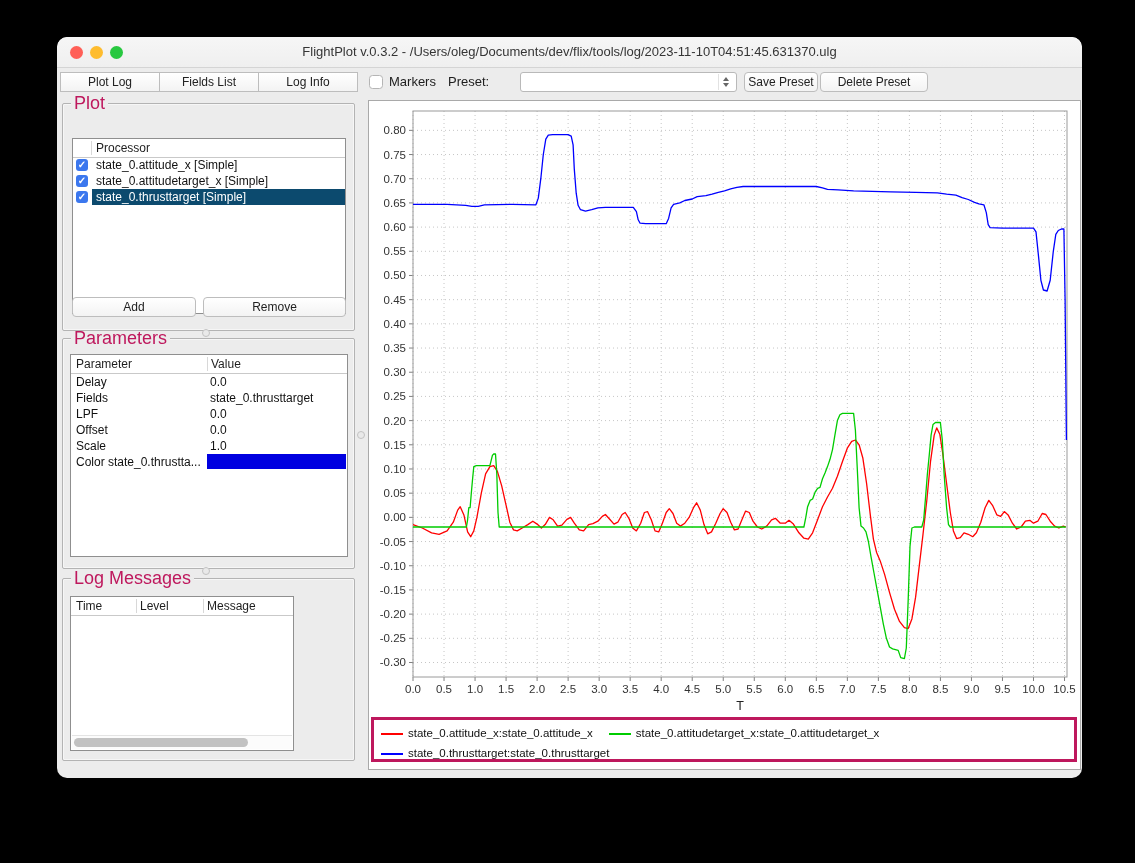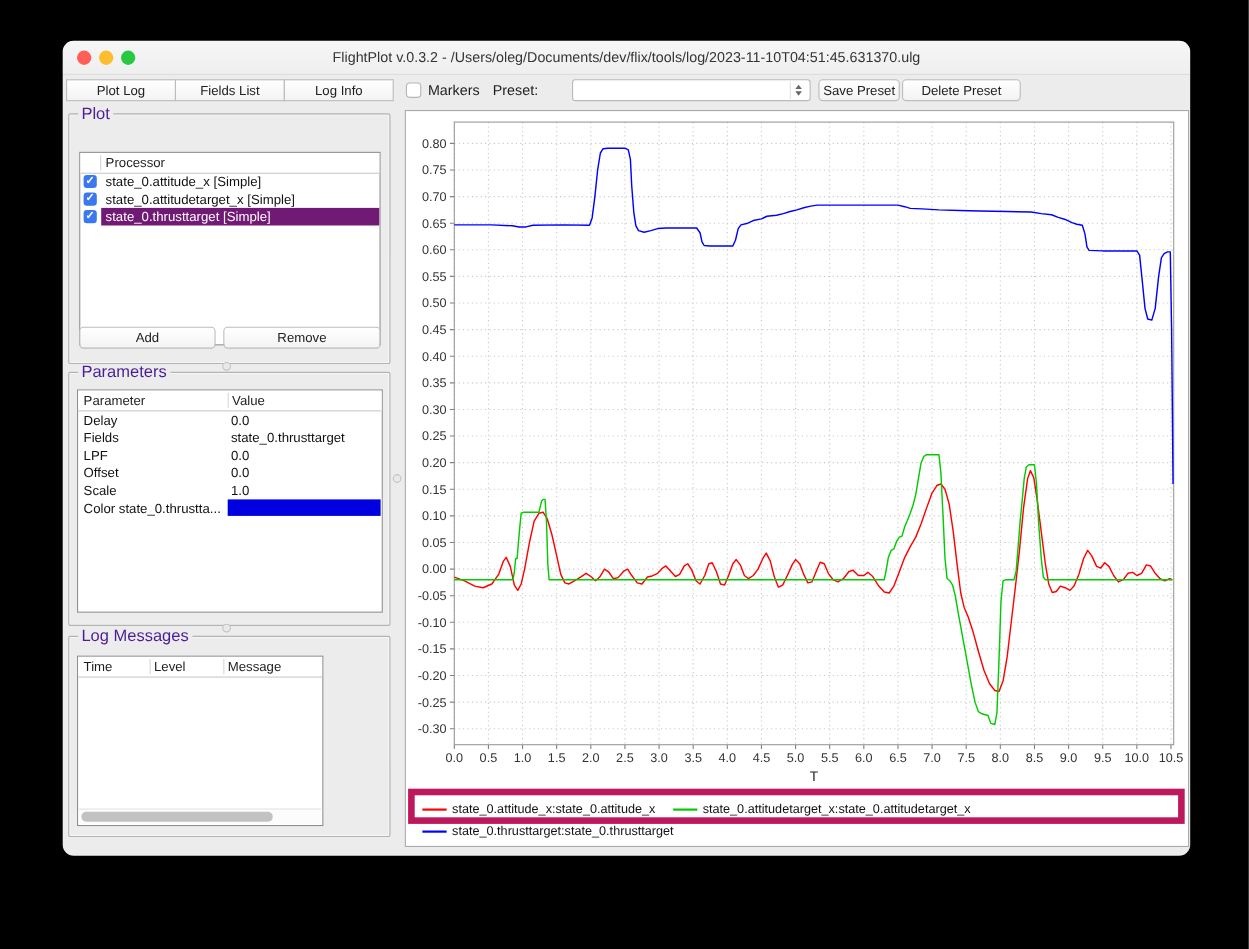--- a/index.html
+++ b/index.html
@@ -21,41 +21,41 @@
   .roundbtn{border-radius:4px;}
   .checkbox{position:absolute;width:14px;height:14px;background:#fff;border:1px solid #b5b5b5;border-radius:3.5px;box-sizing:border-box;}
   .tlabel{position:absolute;font-size:13px;color:#1d1d1d;line-height:20px;top:35px;}
   .combo{position:absolute;top:35px;height:20px;background:#fff;border:1px solid #b9b9b9;border-radius:3px;box-sizing:border-box;}
   .combo .stepper{position:absolute;right:2px;top:1px;bottom:1px;width:15px;border-left:1px solid #e2e2e2;}
   .arr{position:absolute;left:4px;width:0;height:0;border-left:3.5px solid transparent;border-right:3.5px solid transparent;}
   .arr.up{top:3px;border-bottom:4px solid #676767;}
   .arr.down{bottom:3px;border-top:4px solid #676767;}
   
   .group{position:absolute;border:1px solid #b3b3b3;border-radius:2px;box-shadow:inset 0 0 0 1px rgba(255,255,255,.55);}
-  .group>.gtitle{position:absolute;top:-8px;left:8px;background:#ececec;padding:0 3px;font-size:15px;color:#4c1d95;line-height:15px;}
+  .group>.gtitle{position:absolute;top:-8px;left:8px;background:#ececec;padding:0 3px;font-size:18px;color:#be185d;line-height:15px;}
   .table{position:absolute;background:#fff;border:1px solid #8f8f8f;box-sizing:border-box;overflow:hidden;}
   .thead{position:absolute;left:0;right:0;top:0;height:18px;background:#fff;border-bottom:1px solid #c9c9c9;font-size:12px;color:#1e1e1e;}
   .thead .hdiv{position:absolute;top:2px;bottom:2px;width:1px;background:#d8d8d8;}
   .thead span{position:absolute;top:0;line-height:18px;}
   .trow{position:absolute;left:0;right:0;height:16px;font-size:12px;color:#111;line-height:16px;white-space:nowrap;}
   .cb{position:absolute;left:3px;top:2px;width:12px;height:12px;border-radius:3px;background:#3b77ee;
      color:#fff;font-size:10px;line-height:12px;text-align:center;font-weight:bold;}
   .rowlabel{position:absolute;left:19px;top:0;right:0;height:16px;padding-left:4px;}
-  .trow.selected .rowlabel{background:#701a75;color:#fff;}
+  .trow.selected .rowlabel{background:#0c4a6e;color:#fff;}
   .dot{position:absolute;width:8px;height:8px;border-radius:50%;background:#e9e9e9;border:1px solid #c2c2c2;box-sizing:border-box;}
   
   .pname{position:absolute;left:0;top:0;width:136px;height:16px;padding-left:5px;box-sizing:border-box;overflow:hidden;}
   .pval{position:absolute;left:139px;top:0;right:0;height:16px;overflow:hidden;}
   .swatch{position:absolute;left:136px;top:0;right:1px;height:15px;}
   
   .hscroll{position:absolute;left:1px;right:1px;bottom:1px;height:13px;background:#fcfcfc;border-top:1px solid #e4e4e4;}
   .hthumb{position:absolute;left:2px;top:2px;width:174px;height:9px;border-radius:5px;background:#c2c2c2;}
   
   .chartpanel{position:absolute;left:311px;top:63px;width:713px;height:670px;background:#fff;border:1px solid #a9a9a9;box-sizing:border-box;}
-  .legendbox{position:absolute;left:2px;top:616px;width:706px;height:32px;border:6px solid #be185d;box-sizing:border-box;background:#fff;}
+  .legendbox{position:absolute;left:2px;top:616px;width:706px;height:45px;border:3px solid #be185d;box-sizing:border-box;background:#fff;}
   .legrow{position:absolute;left:7px;height:20px;font-size:11.5px;color:#111;white-space:nowrap;}
   .legitem{display:inline-block;margin-right:16px;line-height:20px;}
   .legitem .sample{display:inline-block;width:22px;height:0;border-top:2px solid #000;margin-right:5px;vertical-align:middle;}
   svg text{font-family:"Liberation Sans",sans-serif;}
 </style>
 </head>
 <body>
 
 <div class="window">
 

